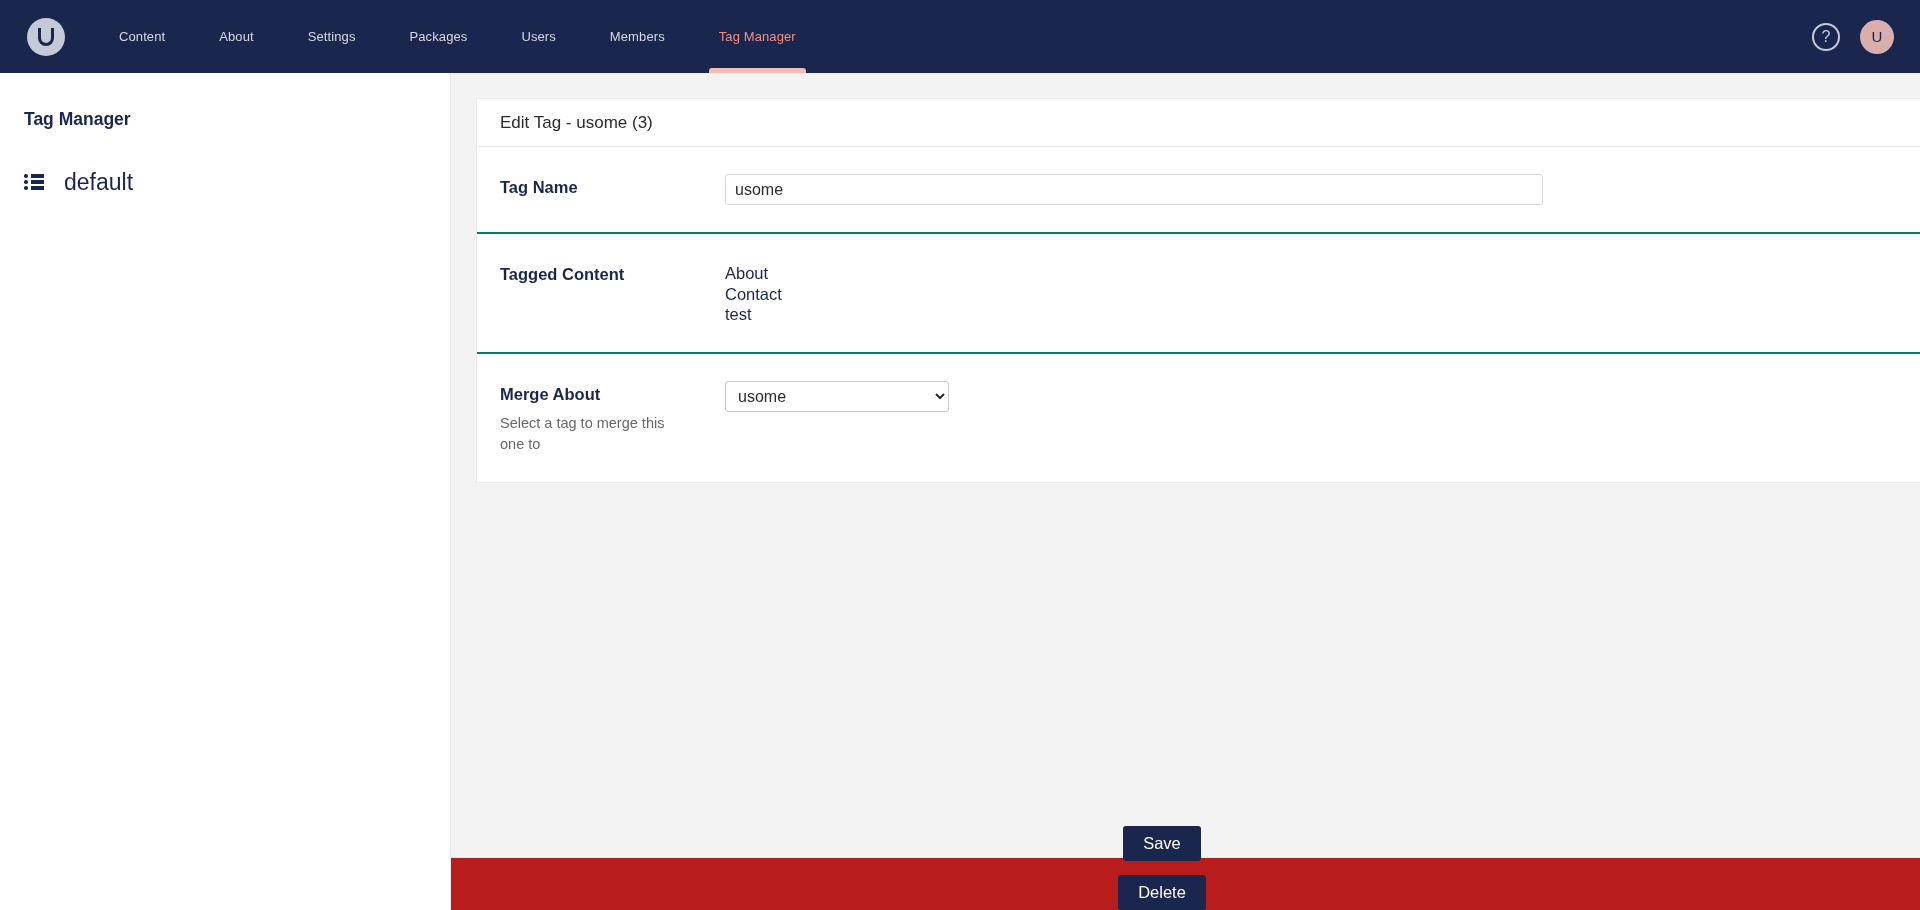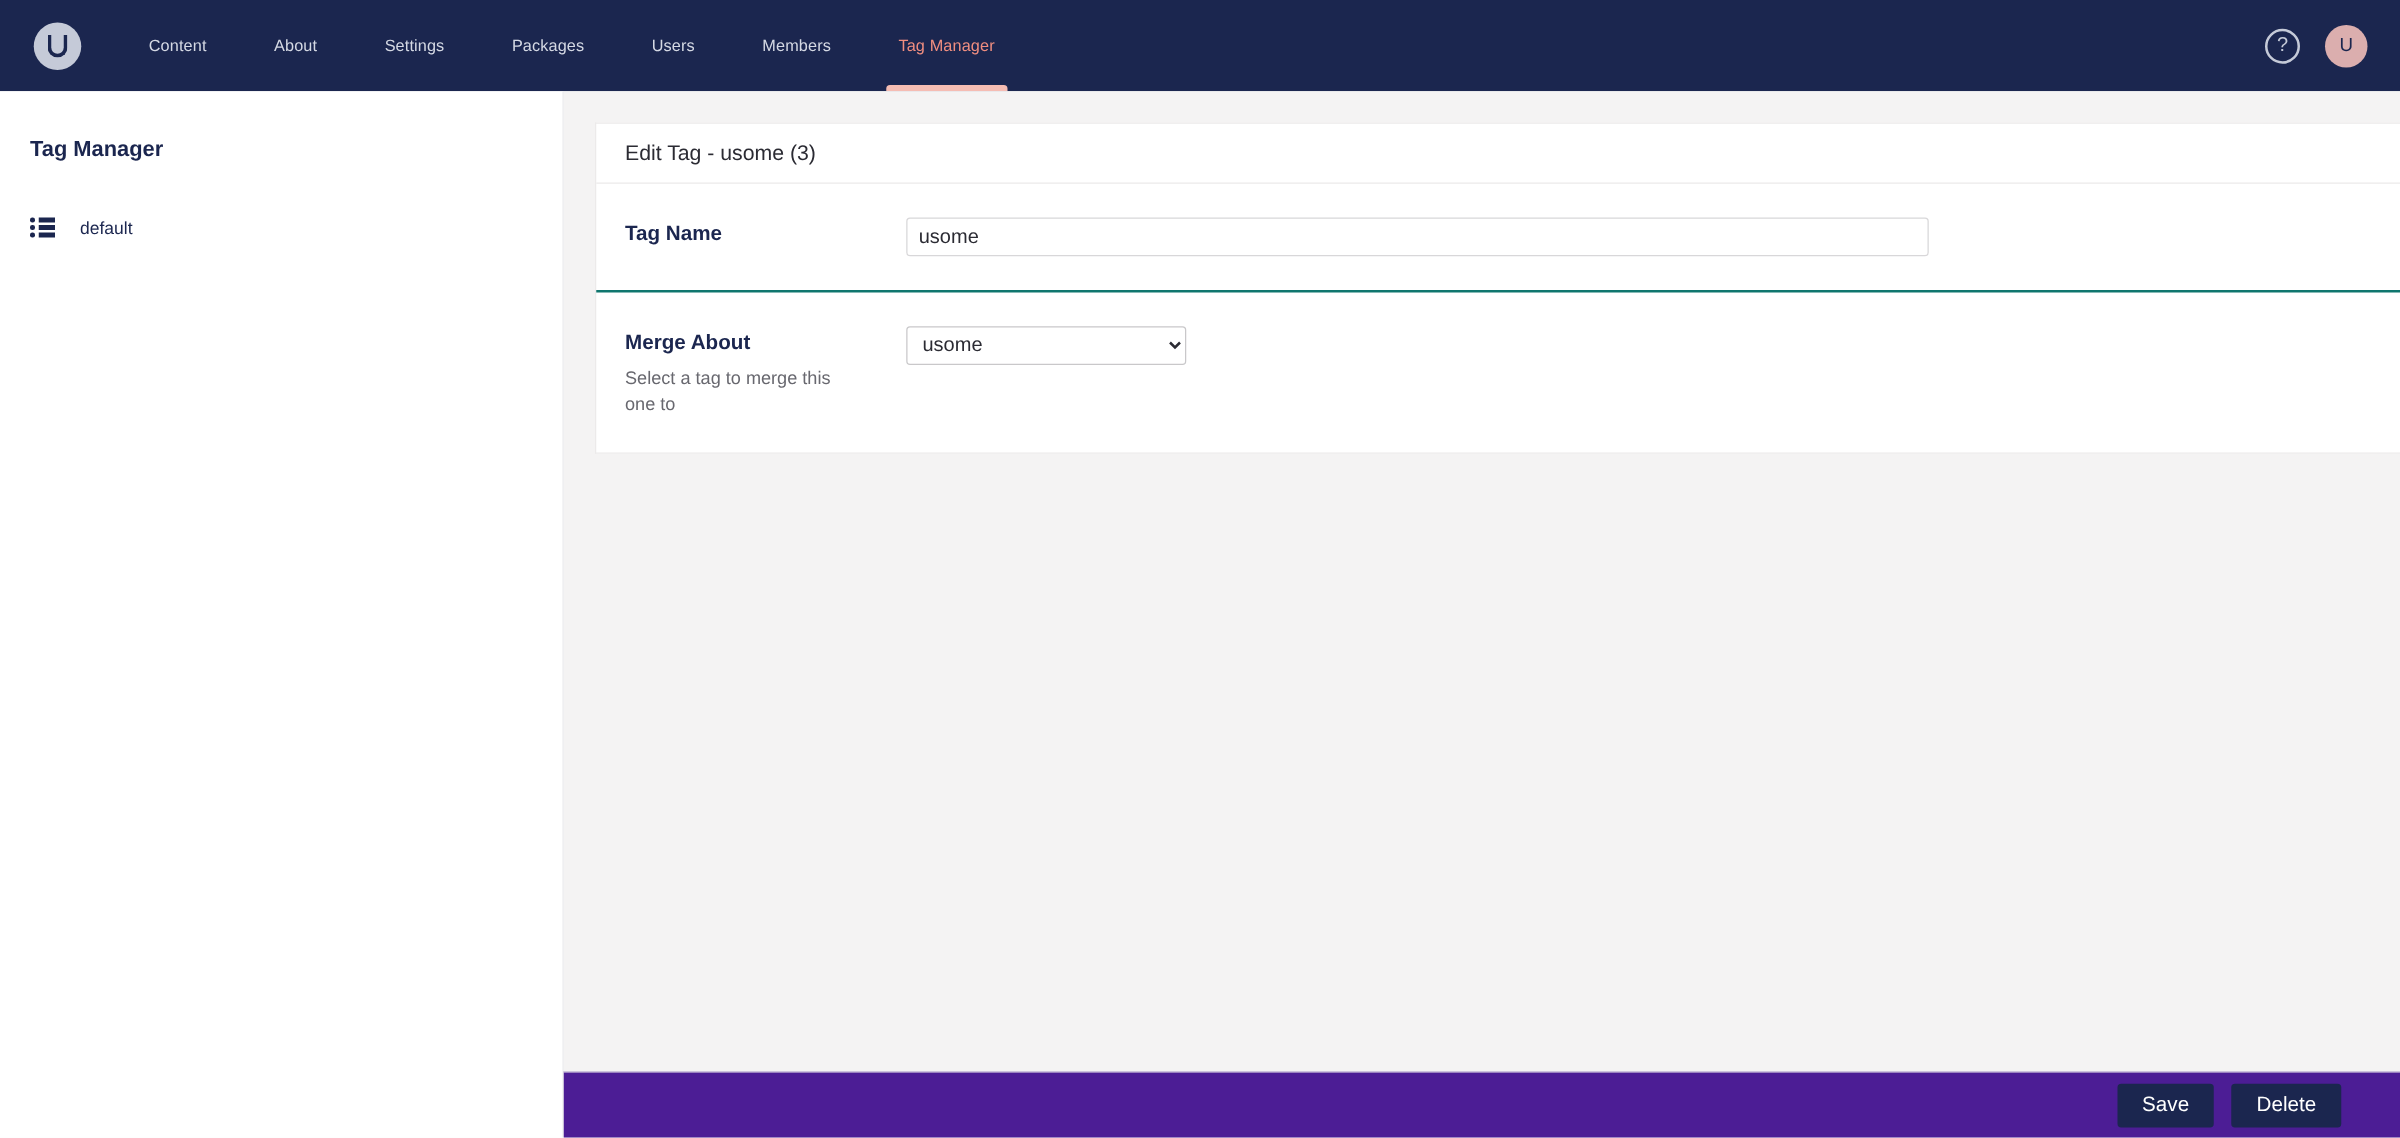--- a/index.html
+++ b/index.html
@@ -116,21 +116,21 @@
     cursor: pointer;
   }
   .list-icon {
     width: 20px; height: 16px;
     display: flex; flex-direction: column; justify-content: space-between;
     flex: 0 0 auto;
   }
   .list-icon .row { display: flex; align-items: center; gap: 3px; height: 3.6px; }
   .list-icon .dot { width: 3.6px; height: 3.6px; background: #1b264f; border-radius: 50%; flex: 0 0 auto; }
   .list-icon .bar { flex: 1 1 auto; height: 3.6px; background: #1b264f; }
-  .tree-label { color: #1b264f; font-size: 14px; }
+  .tree-label { color: #1b264f; font-size: 23px; }
 
   
   #main {
     position: absolute;
     top: 73px; left: 451px;
     width: 1469px; height: 837px;
     background: #f4f3f3;
   }
   #editor-panel {
     position: absolute;
@@ -205,27 +205,28 @@
     color: #2b2b33;
     background: #fff;
     outline: none;
   }
 
   
   #footer {
     position: absolute;
     left: 451px; top: 857px;
     width: 1469px; height: 53px;
-    background: #4c1d95;
+    background: #b91c1c;
     border-top: 1px solid #e9e9eb;
     display: flex;
     align-items: center;
     justify-content: flex-end;
     gap: 14px;
     padding-right: 47px;
+    flex-direction: column;
   }
   .btn {
     background: #1b264f;
     color: #ffffff;
     border: none;
     border-radius: 3px;
     font-family: "Liberation Sans", sans-serif;
     font-size: 16.5px;
     padding: 8px 20px;
     cursor: pointer;
@@ -301,20 +302,32 @@
 
     <div class="prop-row">
       <div class="prop-label-col">
         <div class="prop-label">Tag Name</div>
       </div>
       <div class="prop-value-col">
         <input class="text-field" type="text" value="usome" style="">
       </div>
     </div>
 
+    <div class="prop-row">
+      <div class="prop-label-col">
+        <div class="prop-label">Tagged Content</div>
+      </div>
+      <div class="prop-value-col">
+        <div class="tagged-list">
+          <div class="tagged-item">About</div>
+          <div class="tagged-item">Contact</div>
+          <div class="tagged-item">test</div>
+        </div>
+      </div>
+    </div>
 
     <div class="prop-row">
       <div class="prop-label-col">
         <div class="prop-label">Merge About</div>
         <div class="prop-desc">Select a tag to merge this one to</div>
       </div>
       <div class="prop-value-col">
         <select class="select-field">
           <option>usome</option>
         </select>

